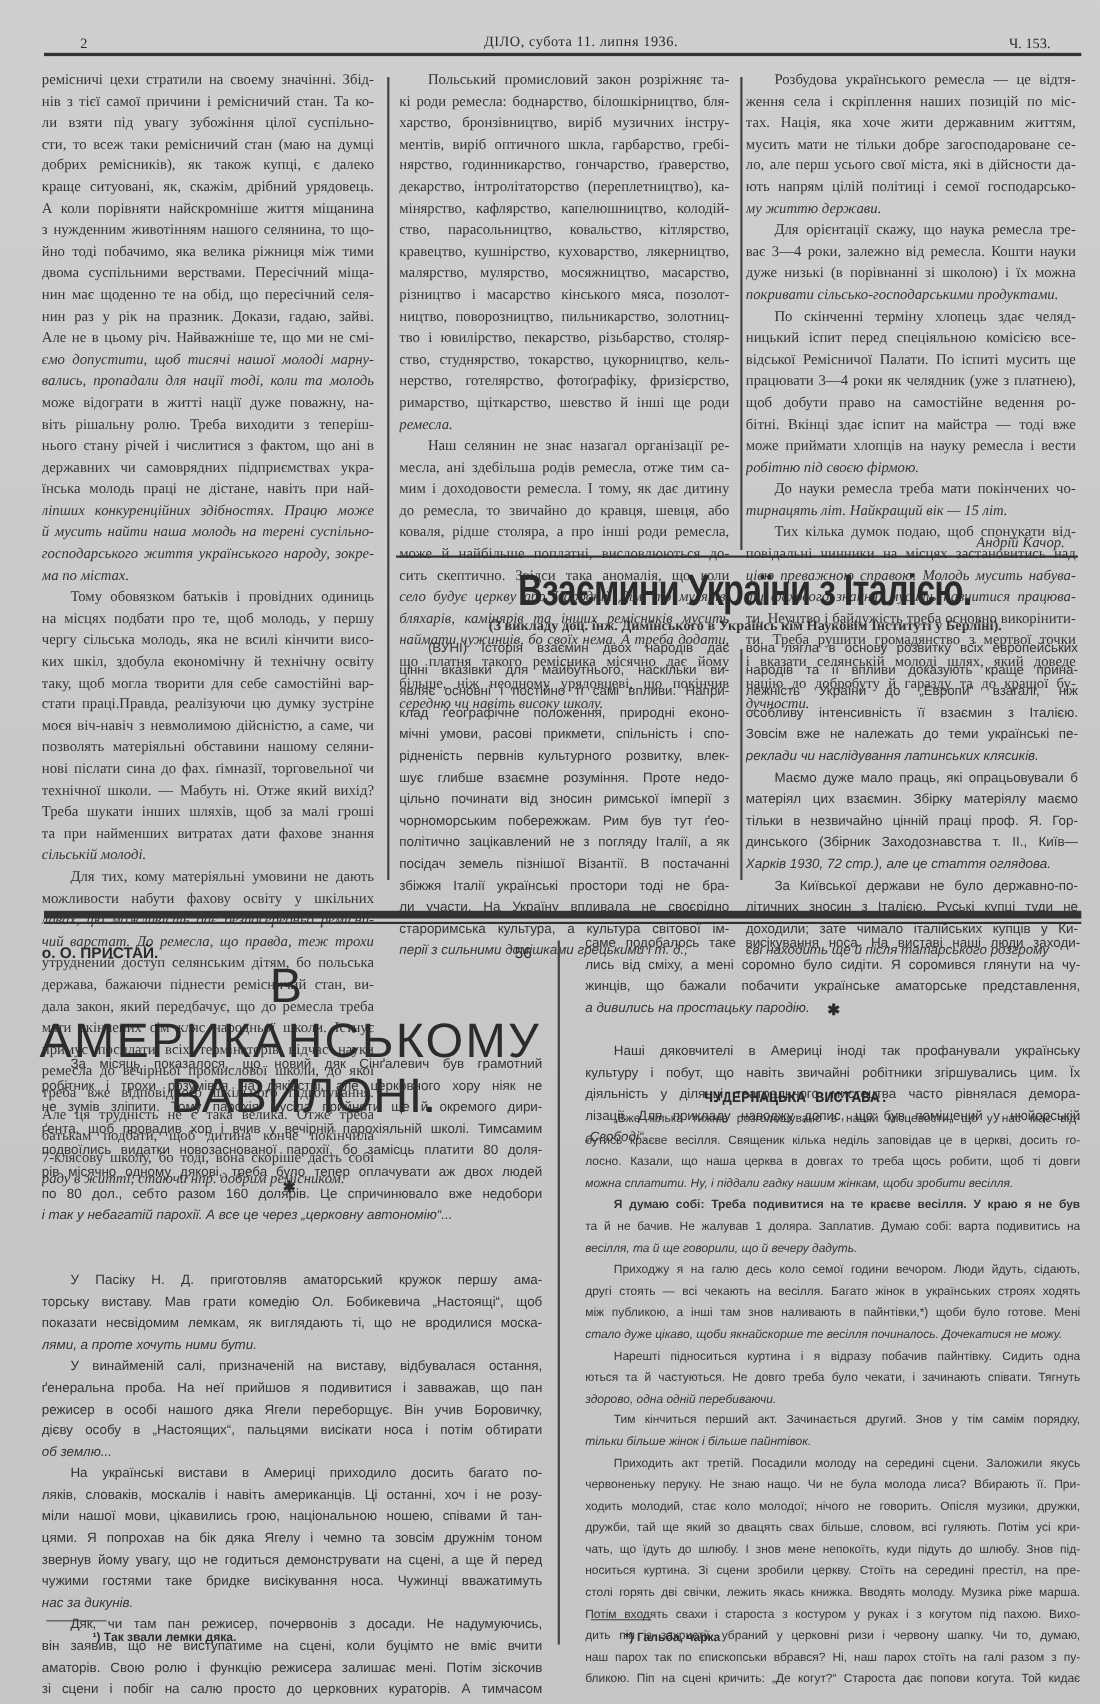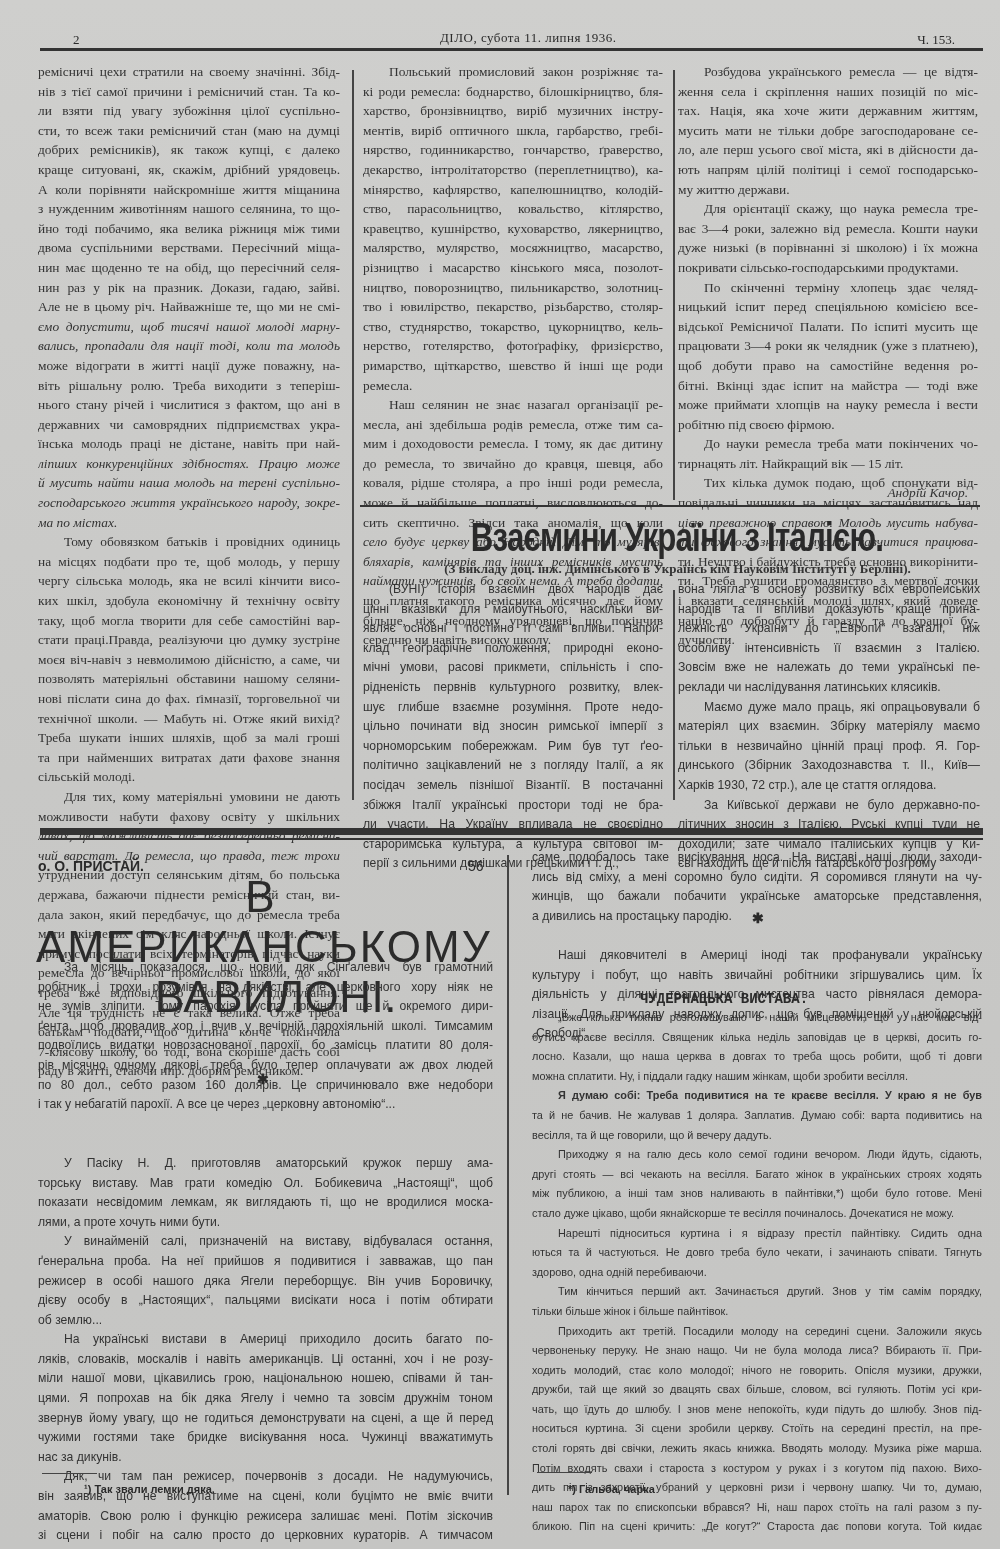--- a/index.html
+++ b/index.html
@@ -8,21 +8,21 @@
   .page{position:absolute;left:0;top:0;width:1000px;height:1549px;
     background:linear-gradient(180deg,#cfcfcd 0%,#c8c8c6 50%,#c5c5c3 100%);}
   .hdr{position:absolute;top:30px;left:40px;width:915px;height:16px;font-size:13px;font-family:"Liberation Serif",serif;}
   .hdr .pg{position:absolute;left:33px;top:2px;}
   .hdr .mid{position:absolute;left:400px;top:0;letter-spacing:0.5px;}
   .hdr .num{position:absolute;right:0;top:2px;}
   .hrule{position:absolute;background:#333;}
   .col{position:absolute;font-family:"Liberation Serif",serif;font-size:13.4px;line-height:19.6px;color:#333;}
   .col.sans{font-family:"Liberation Sans",sans-serif;font-size:12.2px;}
   .ln{display:block;white-space:nowrap;text-align:justify;text-align-last:justify;height:19.6px;overflow:hidden;}
-  .ln.last{text-align-last:left;}
+  .ln.last{text-align-last:left;font-style:italic;}
   .ln.ind{text-indent:26px;}
   .ln.it{font-style:italic;}
   .ln.b{font-weight:bold;}
   .ln.r{text-align:right;text-align-last:right;}
   .vrule{position:absolute;width:2px;background:#444;}
   .ital-title{position:absolute;left:372px;top:515px;width:610px;text-align:center;
     font-family:"Liberation Sans",sans-serif;font-weight:bold;font-size:40px;letter-spacing:-1px;
     transform:scaleX(0.78);transform-origin:center;color:#2a2a2a;}
   .ital-sub{position:absolute;left:365px;top:561px;width:625px;text-align:center;
     font-family:"Liberation Serif",serif;font-weight:bold;font-size:13px;color:#333;}
@@ -277,21 +277,21 @@
       <span class="ln">бутись краєве весілля. Священик кілька неділь заповідав це в церкві, досить го-</span>
       <span class="ln">лосно. Казали, що наша церква в довгах то треба щось робити, щоб ті довги</span>
       <span class="ln last">можна сплатити. Ну, і піддали гадку нашим жінкам, щоби зробити весілля.</span>
       <span class="ln ind b">Я думаю собі: Треба подивитися на те краєве весілля. У краю я не був</span>
       <span class="ln">та й не бачив. Не жалував 1 доляра. Заплатив. Думаю собі: варта подивитись на</span>
       <span class="ln last">весілля, та й ще говорили, що й вечеру дадуть.</span>
       <span class="ln ind">Приходжу я на галю десь коло семої години вечором. Люди йдуть, сідають,</span>
       <span class="ln">другі стоять — всі чекають на весілля. Багато жінок в українських строях ходять</span>
       <span class="ln">між публикою, а інші там знов наливають в пайнтівки,*) щоби було готове. Мені</span>
       <span class="ln last">стало дуже цікаво, щоби якнайскорше те весілля починалось. Дочекатися не можу.</span>
-      <span class="ln ind">Нарешті підноситься куртина і я відразу престіл пайнтівку. Сидить одна</span>
+      <span class="ln ind">Нарешті підноситься куртина і я відразу побачив пайнтівку. Сидить одна</span>
       <span class="ln">ються та й частуються. Не довго треба було чекати, і зачинають співати. Тягнуть</span>
       <span class="ln last">здорово, одна одній перебиваючи.</span>
       <span class="ln ind">Тим кінчиться перший акт. Зачинається другий. Знов у тім самім порядку,</span>
       <span class="ln last">тільки більше жінок і більше пайнтівок.</span>
       <span class="ln ind">Приходить акт третій. Посадили молоду на середині сцени. Заложили якусь</span>
       <span class="ln">червоненьку перуку. Не знаю нащо. Чи не була молода лиса? Вбирають її. При-</span>
       <span class="ln">ходить молодий, стає коло молодої; нічого не говорить. Опісля музики, дружки,</span>
       <span class="ln">дружби, тай ще який зо двацять свах більше, словом, всі гуляють. Потім усі кри-</span>
       <span class="ln">чать, що їдуть до шлюбу. І знов мене непокоїть, куди підуть до шлюбу. Знов під-</span>
       <span class="ln">носиться куртина. Зі сцени зробили церкву. Стоїть на середині престіл, на пре-</span>

